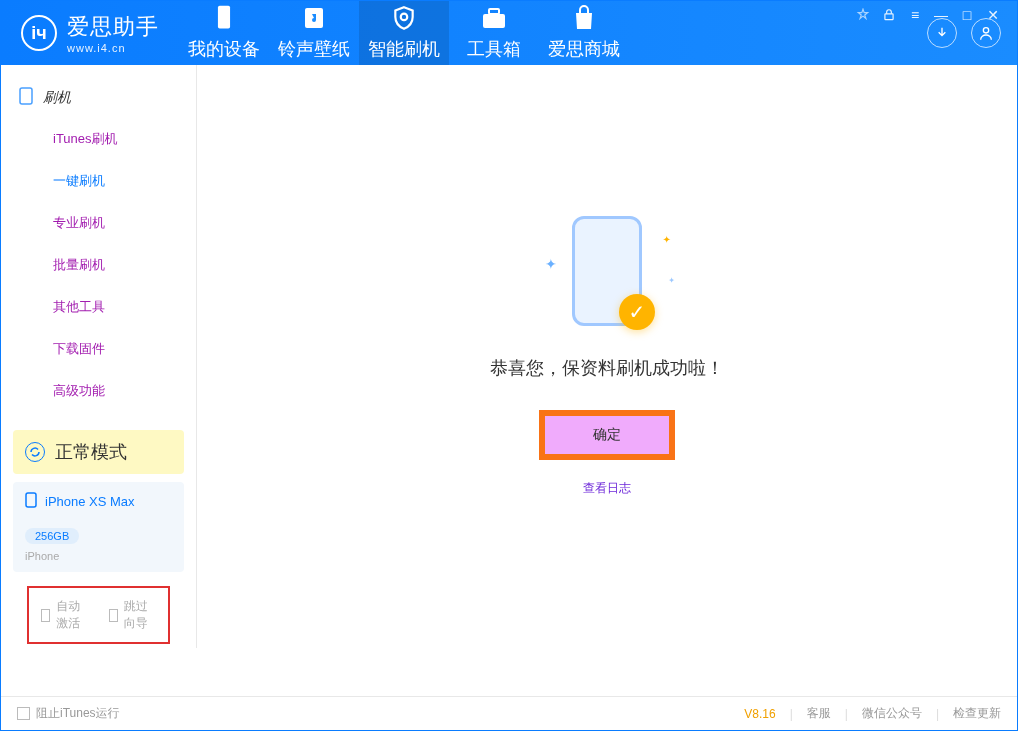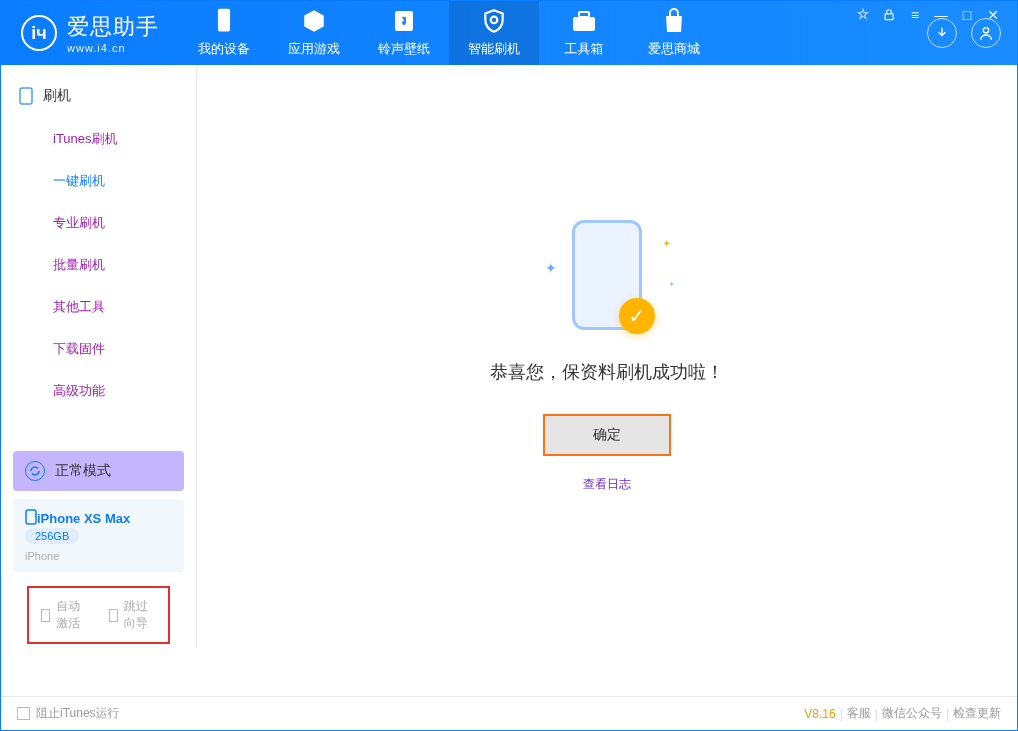--- a/index.html
+++ b/index.html
@@ -4,52 +4,52 @@
 <style>
 * { margin: 0; padding: 0; box-sizing: border-box; font-family: "Microsoft YaHei", "PingFang SC", sans-serif; }
 body { background: #fff; }
 .window { width: 1018px; height: 731px; border: 1px solid #0a7cff; display: flex; flex-direction: column; position: relative; }
 .header { height: 64px; background: linear-gradient(to right, #0a7cff, #1a8cff); display: flex; align-items: center; color: #fff; }
 .logo-block { display: flex; align-items: center; padding: 0 20px; }
 .logo-circle { width: 36px; height: 36px; border: 2px solid #fff; border-radius: 50%; display: flex; align-items: center; justify-content: center; font-weight: bold; font-size: 18px; margin-right: 10px; }
 .logo-text { font-size: 22px; font-weight: 500; letter-spacing: 1px; }
 .logo-sub { font-size: 11px; letter-spacing: 1px; opacity: 0.9; }
 .nav-tabs { display: flex; height: 100%; }
-.nav-tab { width: 90px; height: 100%; display: flex; flex-direction: column; align-items: center; justify-content: center; cursor: pointer; font-size: 13px; gap: 6px; }
+.nav-tab { width: 90px; height: 100%; display: flex; flex-direction: column; align-items: center; justify-content: center; cursor: pointer; font-size: 18px; gap: 6px; }
 .nav-tab.active { background: rgba(0,0,0,0.12); }
 .nav-icon { width: 26px; height: 26px; display: flex; align-items: center; justify-content: center; }
 .header-right { margin-left: auto; display: flex; align-items: center; padding-right: 16px; gap: 14px; }
 .small-icons { position: absolute; top: 6px; right: 16px; display: flex; gap: 10px; color: #fff; font-size: 14px; }
 .small-icon { cursor: pointer; opacity: 0.9; width: 16px; height: 16px; display: flex; align-items: center; justify-content: center; }
 .circle-btn { width: 30px; height: 30px; border: 1.5px solid rgba(255,255,255,0.7); border-radius: 50%; display: flex; align-items: center; justify-content: center; cursor: pointer; }
 .body-area { flex: 1; display: flex; overflow: hidden; }
 .sidebar { width: 196px; border-right: 1px solid #e8e8e8; padding-top: 12px; display: flex; flex-direction: column; }
-.side-group-header { display: flex; align-items: flex-start; padding: 10px 18px; font-size: 14px; color: #333; gap: 10px; }
+.side-group-header { display: flex; align-items: center; padding: 10px 18px; font-size: 14px; color: #333; gap: 10px; font-style: italic; }
 .side-item { padding: 12px 18px 12px 52px; font-size: 13px; color: #a21caf; cursor: pointer; }
 .side-item.active { color: #0a7cff; }
 .side-bottom { margin-top: auto; }
-.side-card { margin: 8px 12px; background: #c4b5fd; border-radius: 4px; padding: 10px 12px; display: flex; align-items: center; gap: 10px; font-size: 14px; color: #333; }
+.side-card { margin: 8px 12px; background: #fef9c3; border-radius: 4px; padding: 10px 12px; display: flex; align-items: center; gap: 10px; font-size: 18px; color: #333; }
 .side-card .mode-icon { width: 20px; height: 20px; border-radius: 50%; border: 1.5px solid #0a7cff; display: flex; align-items: center; justify-content: center; position: relative; }
 .device-card { margin: 8px 12px 14px; background: #f2f7fc; border-radius: 4px; padding: 10px 12px; font-size: 13px; }
-.device-name { color: #0a7cff; font-weight: 700; margin-bottom: 0; display: flex; align-items: center; }
+.device-name { color: #0a7cff; font-weight: 400; margin-bottom: 17px; display: flex; align-items: center; gap: 8px; }
 .badge { display: inline-block; background: #e0eefc; color: #0a7cff; font-size: 11px; padding: 2px 10px; border-radius: 10px; }
 .device-sub { color: #aaa; font-size: 11px; margin-top: 6px; }
 .checkbox-row { border: 2px solid #e03030; padding: 10px 12px; margin: 0 26px 4px; display: flex; gap: 20px; font-size: 12px; color: #aaa; }
 .chk { display: flex; align-items: center; gap: 6px; cursor: pointer; }
 .chk-box { width: 13px; height: 13px; border: 1px solid #bbb; }
 .main { flex: 1; display: flex; flex-direction: column; align-items: center; justify-content: center; }
 .illus { position: relative; width: 140px; height: 120px; margin-bottom: 20px; }
 .phone-outline { width: 70px; height: 110px; border: 3px solid #a0c8ff; border-radius: 12px; margin: 0 auto; position: relative; background: #eaf3ff; }
 .check-badge { position: absolute; right: 22px; bottom: 6px; width: 36px; height: 36px; background: #ffb400; border-radius: 50%; display: flex; align-items: center; justify-content: center; color: #fff; font-size: 20px; box-shadow: 0 2px 8px rgba(255,180,0,0.4); }
 .sparkle { position: absolute; color: #a0c8ff; font-size: 14px; }
 .msg { font-size: 18px; color: #333; margin-bottom: 30px; }
-.ok-btn { padding: 10px 48px; border: 2px solid #f97316; background: #e5e5e5; font-size: 14px; color: #333; cursor: pointer; margin-bottom: 20px; }
+.ok-btn { padding: 10px 48px; border: 6px solid #f97316; background: #f0abfc; font-size: 14px; color: #333; cursor: pointer; margin-bottom: 20px; }
 .log-link { font-size: 12px; color: #6d28d9; cursor: pointer; }
 .footer { height: 34px; border-top: 1px solid #e8e8e8; display: flex; align-items: center; padding: 0 16px; font-size: 12px; color: #999; margin-top: 48px; }
-.footer-right { margin-left: auto; display: flex; align-items: center; gap: 4px; }
+.footer-right { margin-left: auto; display: flex; align-items: center; gap: 14px; }
 .footer-link { color: #999; cursor: pointer; }
 .version { color: #f0a000; }
 .divider-v { color: #ddd; }
 .group-icon { color: #999; }
 </style>
 </head>
 <body>
 
 <div class="window">
 
@@ -83,28 +83,20 @@
       <div class="nav-tab">
         <span class="nav-icon">
             <svg width="22" height="26" viewBox="0 0 24 30" fill="#fff">
               <rect x="5" y="1" width="14" height="26" rx="2"></rect>
             </svg>
           </span>
         <span>我的设备</span>
       </div>
       <div class="nav-tab">
         <span class="nav-icon">
-            <svg width="26" height="26" viewBox="0 0 24 24" fill="#fff">
-              <path d="M12 2l9 5v10l-9 5-9-5V7z"></path>
-            </svg>
-          </span>
-        <span>应用游戏</span>
-      </div>
-      <div class="nav-tab">
-        <span class="nav-icon">
             <svg width="24" height="24" viewBox="0 0 24 24" fill="#fff">
               <rect x="3" y="2" width="18" height="20" rx="2"></rect>
               <path d="M10 8l4 0 0 6a2 2 0 11-2-2" fill="#1a8cff"></path>
             </svg>
           </span>
         <span>铃声壁纸</span>
       </div>
       <div class="nav-tab active">
         <span class="nav-icon">
             <svg width="26" height="26" viewBox="0 0 24 24" fill="none" stroke="#fff" stroke-width="2">

